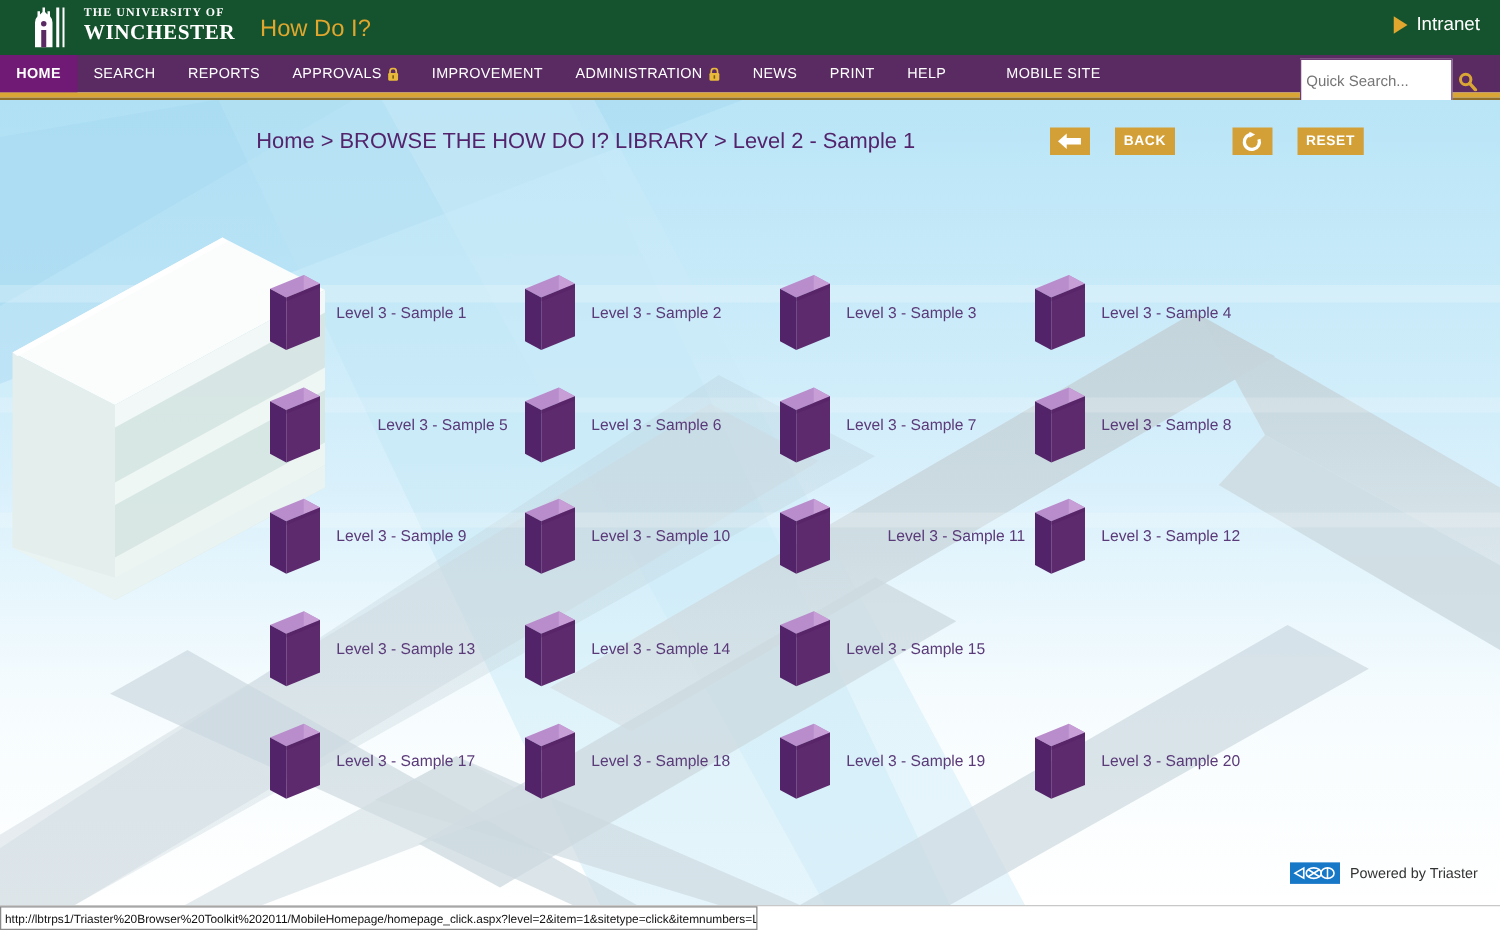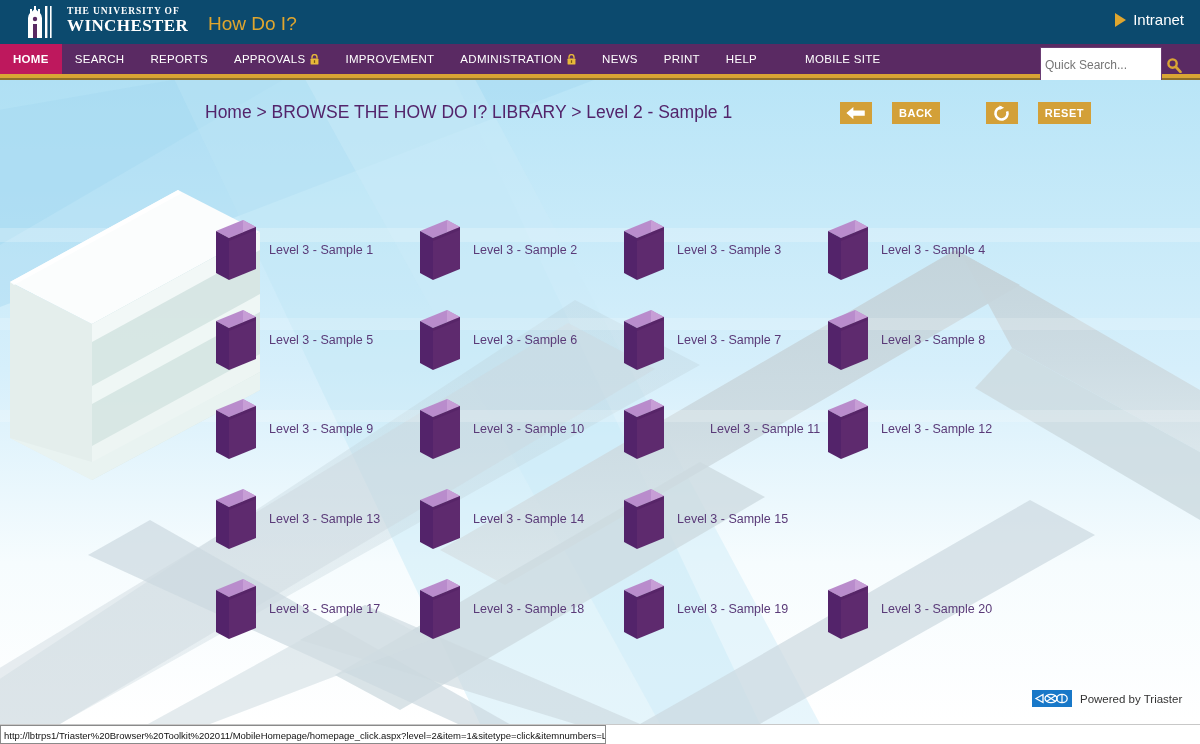--- a/index.html
+++ b/index.html
@@ -6,21 +6,21 @@
   html,body { width:1200px; height:744px; overflow:hidden; }
   body {
     font-family:"Liberation Sans", sans-serif;
     background:#ffffff;
     position:relative;
   }
 
   
   #header-bar{
     position:absolute; left:0; top:0; width:1200px; height:44px;
-    background:#0c4a6e;
+    background:#14532d;
   }
   #logo-block{
     position:absolute; left:24px; top:4px;
     display:flex; align-items:center; gap:7px;
   }
   #cathedral-icon{ width:36px; height:34px; }
   #logo-text{
     color:#fff; line-height:1.02; font-family:"Liberation Serif", serif;
     letter-spacing:.2px;
   }
@@ -47,21 +47,21 @@
   }
   #nav-items{
     position:absolute; left:0; top:0; height:30px; display:flex; align-items:stretch;
   }
   .nav-item{
     display:flex; align-items:center; gap:5px;
     padding:0 13px; height:30px;
     color:#ffffff; font-size:11.5px; letter-spacing:.3px;
     cursor:pointer; white-space:nowrap;
   }
-  .nav-item.active{ background:#be185d; color:#ffffff; font-weight:bold; }
+  .nav-item.active{ background:#701a75; color:#ffffff; font-weight:bold; }
   .nav-item.spaced{ margin-left:22px; }
   .lock-icon{ display:inline-block; width:9px; height:11px; position:relative; top:0px;}
 
   #nav-underline{
     position:absolute; left:0; top:74px; width:1200px; height:4px;
     background:#d9a534;
   }
   #nav-underline2{
     position:absolute; left:0; top:78px; width:1200px; height:2px;
     background:#8f6f2a;
@@ -357,21 +357,21 @@
       <div class="book-item" style="left: 827px; top: 139px;">
         <span class="book-icon"><svg viewBox="0 0 42 62" width="42" height="62">
             <polygon points="1,12 28,1 41,8 14,19" fill="#b98ccc"></polygon>
             <polygon points="28,1 41,8 41,50 28,43" fill="#c79ed6"></polygon>
             <polygon points="1,12 14,19 14,61 1,54" fill="#53236a"></polygon>
             <polygon points="14,19 41,8 41,50 14,61" fill="#5e2a6e"></polygon>
             <polygon points="14,19 41,8 41,11 14,22" fill="#4a1d5e" opacity="0.35"></polygon>
           </svg></span>
         <span class="book-label">Level 3 - Sample 4</span>
       </div>
-      <div class="book-item" style="left: 215px; top: 229px;">
+      <div class="book-item" style="left: 215px; top: 229px; gap: 33px;">
         <span class="book-icon"><svg viewBox="0 0 42 62" width="42" height="62">
             <polygon points="1,12 28,1 41,8 14,19" fill="#b98ccc"></polygon>
             <polygon points="28,1 41,8 41,50 28,43" fill="#c79ed6"></polygon>
             <polygon points="1,12 14,19 14,61 1,54" fill="#53236a"></polygon>
             <polygon points="14,19 41,8 41,50 14,61" fill="#5e2a6e"></polygon>
             <polygon points="14,19 41,8 41,11 14,22" fill="#4a1d5e" opacity="0.35"></polygon>
           </svg></span>
         <span class="book-label">Level 3 - Sample 5</span>
       </div>
       <div class="book-item" style="left: 419px; top: 229px;">

